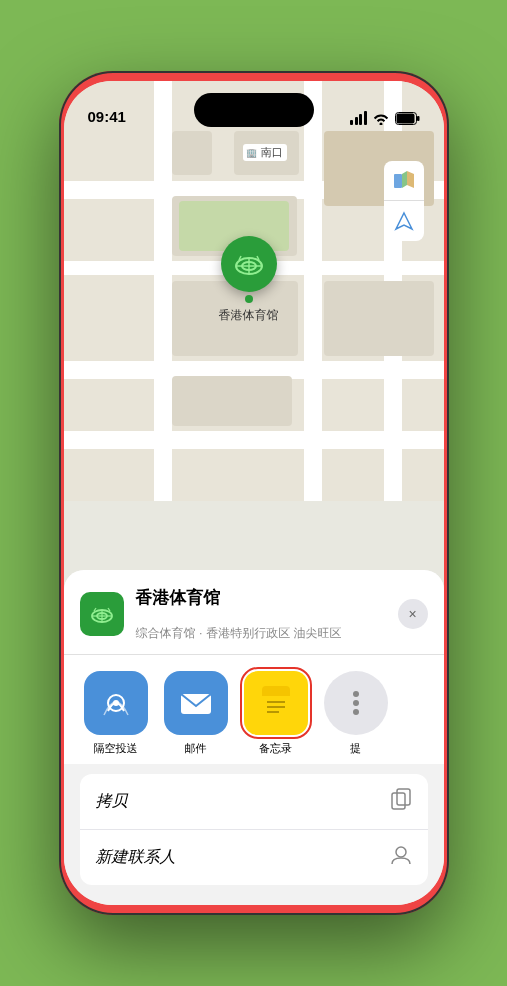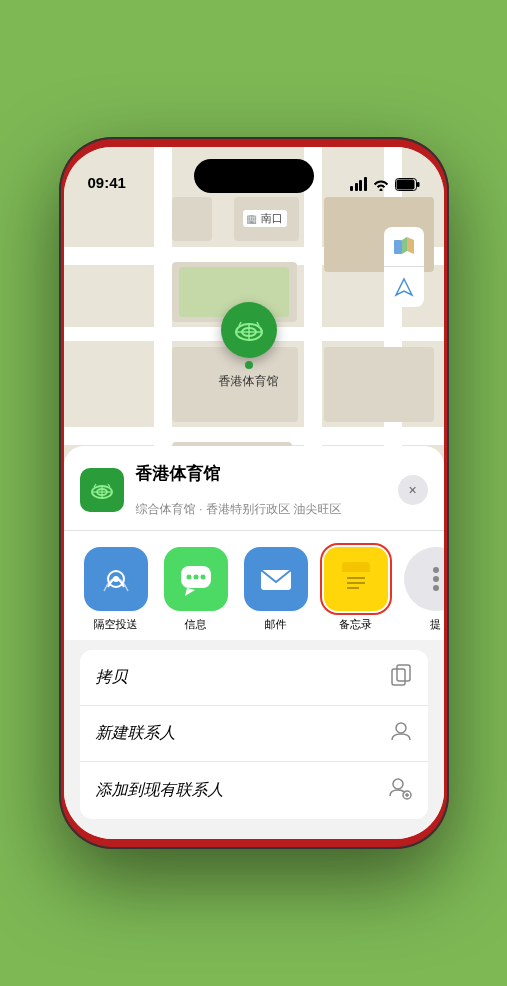--- a/index.html
+++ b/index.html
@@ -7,22 +7,22 @@
       width: 507px;
       height: 986px;
       background: #7db855;
       display: flex;
       align-items: center;
       justify-content: center;
       font-family: -apple-system, 'PingFang SC', 'Helvetica Neue', sans-serif;
     }
     .phone-frame {
       width: 390px;
-      height: 712px;
-      background: #b91c1c;
+      height: 844px;
+      background: #ef4444;
       border-radius: 54px;
       position: relative;
       box-shadow: 0 30px 80px rgba(0,0,0,0.5), inset 0 0 0 2px #333;
       overflow: hidden;
     }
     .phone-screen {
       position: absolute;
       top: 10px; left: 5px; right: 5px; bottom: 10px;
       background: #e8e8e0;
       border-radius: 48px;
@@ -425,32 +425,20 @@
             <svg width="36" height="36" viewBox="0 0 36 36">
               <circle cx="18" cy="18" r="8" fill="none" stroke="white" stroke-width="2"></circle>
               <path d="M10 26 Q18 10 26 26" fill="none" stroke="white" stroke-width="2"></path>
               <path d="M6 30 Q18 4 30 30" fill="none" stroke="white" stroke-width="1.5" opacity="0.6"></path>
               <circle cx="18" cy="18" r="3" fill="white"></circle>
             </svg>
           </div>
           <span class="share-label">隔空投送</span>
         </div>
 
-        <div class="share-item">
-          <div class="share-icon messages-icon">
-            <svg width="38" height="38" viewBox="0 0 38 38">
-              <rect x="4" y="6" width="30" height="22" rx="8" fill="white"></rect>
-              <polygon points="10,28 8,36 18,30" fill="white"></polygon>
-              <circle cx="12" cy="17" r="2.5" fill="#4cd964"></circle>
-              <circle cx="19" cy="17" r="2.5" fill="#4cd964"></circle>
-              <circle cx="26" cy="17" r="2.5" fill="#4cd964"></circle>
-            </svg>
-          </div>
-          <span class="share-label">信息</span>
-        </div>
 
         <div class="share-item">
           <div class="share-icon mail-icon">
             <svg width="38" height="38" viewBox="0 0 38 38">
               <rect x="4" y="10" width="30" height="20" rx="3" fill="white"></rect>
               <polyline points="4,10 19,22 34,10" fill="none" stroke="#4a90d9" stroke-width="2"></polyline>
             </svg>
           </div>
           <span class="share-label">邮件</span>
         </div>
@@ -496,32 +484,20 @@
         <div class="action-item">
           <span class="action-label">新建联系人</span>
           <span class="action-icon-right">
             <svg width="22" height="22" viewBox="0 0 22 22">
               <circle cx="11" cy="8" r="5" fill="none" stroke="#888" stroke-width="1.5"></circle>
               <path d="M2 20 Q2 14 11 14 Q20 14 20 20" fill="none" stroke="#888" stroke-width="1.5"></path>
             </svg>
           </span>
         </div>
 
-        <div class="action-item">
-          <span class="action-label">添加到现有联系人</span>
-          <span class="action-icon-right">
-            <svg width="24" height="24" viewBox="0 0 24 24">
-              <circle cx="10" cy="8" r="5" fill="none" stroke="#888" stroke-width="1.5"></circle>
-              <path d="M2 20 Q2 14 10 14 Q15 14 17 17" fill="none" stroke="#888" stroke-width="1.5"></path>
-              <circle cx="19" cy="19" r="4" fill="none" stroke="#888" stroke-width="1.5"></circle>
-              <line x1="19" y1="17" x2="19" y2="21" stroke="#888" stroke-width="1.5"></line>
-              <line x1="17" y1="19" x2="21" y2="19" stroke="#888" stroke-width="1.5"></line>
-            </svg>
-          </span>
-        </div>
 
 
       </div>
     </div>
 
     <div class="home-indicator"></div>
 
   </div>
 </div>
 

